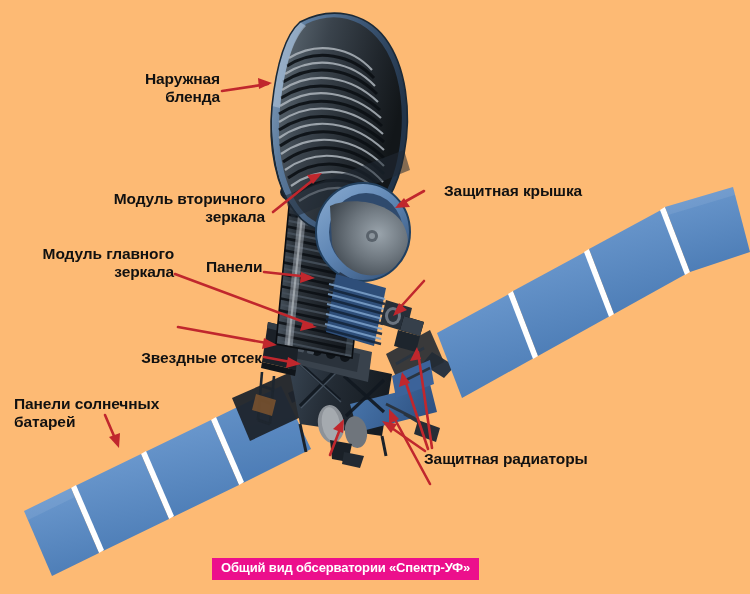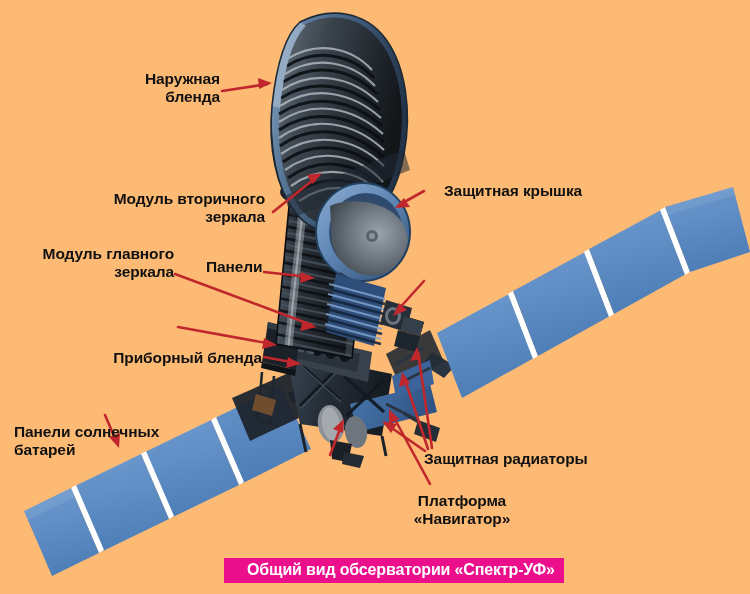--- a/index.html
+++ b/index.html
@@ -28,28 +28,28 @@
     line-height:1.16;
     letter-spacing:-0.1px;
     white-space:pre-line;
     text-rendering:optimizeLegibility;
   }
   .lbl.r{text-align:right;}
   .lbl.l{text-align:left;}
   .lbl.c{text-align:center;}
   #caption{
     position:absolute;
-    left:224px;
+    left:212px;
     top:558px;
     background:#ec0f8c;
     color:#ffffff;
     font-weight:bold;
-    font-size:16px;
+    font-size:13px;
     letter-spacing:-0.15px;
-    padding:3px 9px 4px 23px;
+    padding:3px 9px 4px 9px;
     white-space:nowrap;
     line-height:1.12;
   }
 </style>
 </head>
 <body>
 
 <div id="stage">
 
   <svg id="art" viewBox="0 0 750 594">
@@ -418,26 +418,24 @@
 
   <div class="lbl l" style="left:444px;top:182px;width:200px;">Защитная крышка</div>
 
   <div class="lbl r" style="left:14px;top:245px;width:160px;">Модуль главного
 зеркала</div>
 
   <div class="lbl l" style="left:206px;top:258px;width:70px;">Панели</div>
 
 
 
-  <div class="lbl r" style="left:50px;top:349px;width:212px;">Приборный бленда</div>
-
-  <div class="lbl l" style="left:14px;top:395px;width:180px;margin-top:28px;">Панели солнечных
+  <div class="lbl r" style="left:50px;top:349px;width:212px;">Звездные отсек</div>
+
+  <div class="lbl l" style="left:14px;top:395px;width:180px;">Панели солнечных
 батарей</div>
 
 
   <div class="lbl l" style="left:424px;top:450px;width:220px;">Защитная радиаторы</div>
 
-  <div class="lbl c" style="left:392px;top:492px;width:140px;">Платформа
-«Навигатор»</div>
 
   <div id="caption">Общий вид обсерватории «Спектр-УФ»</div>
 
 </div>
 
 </body></html>

